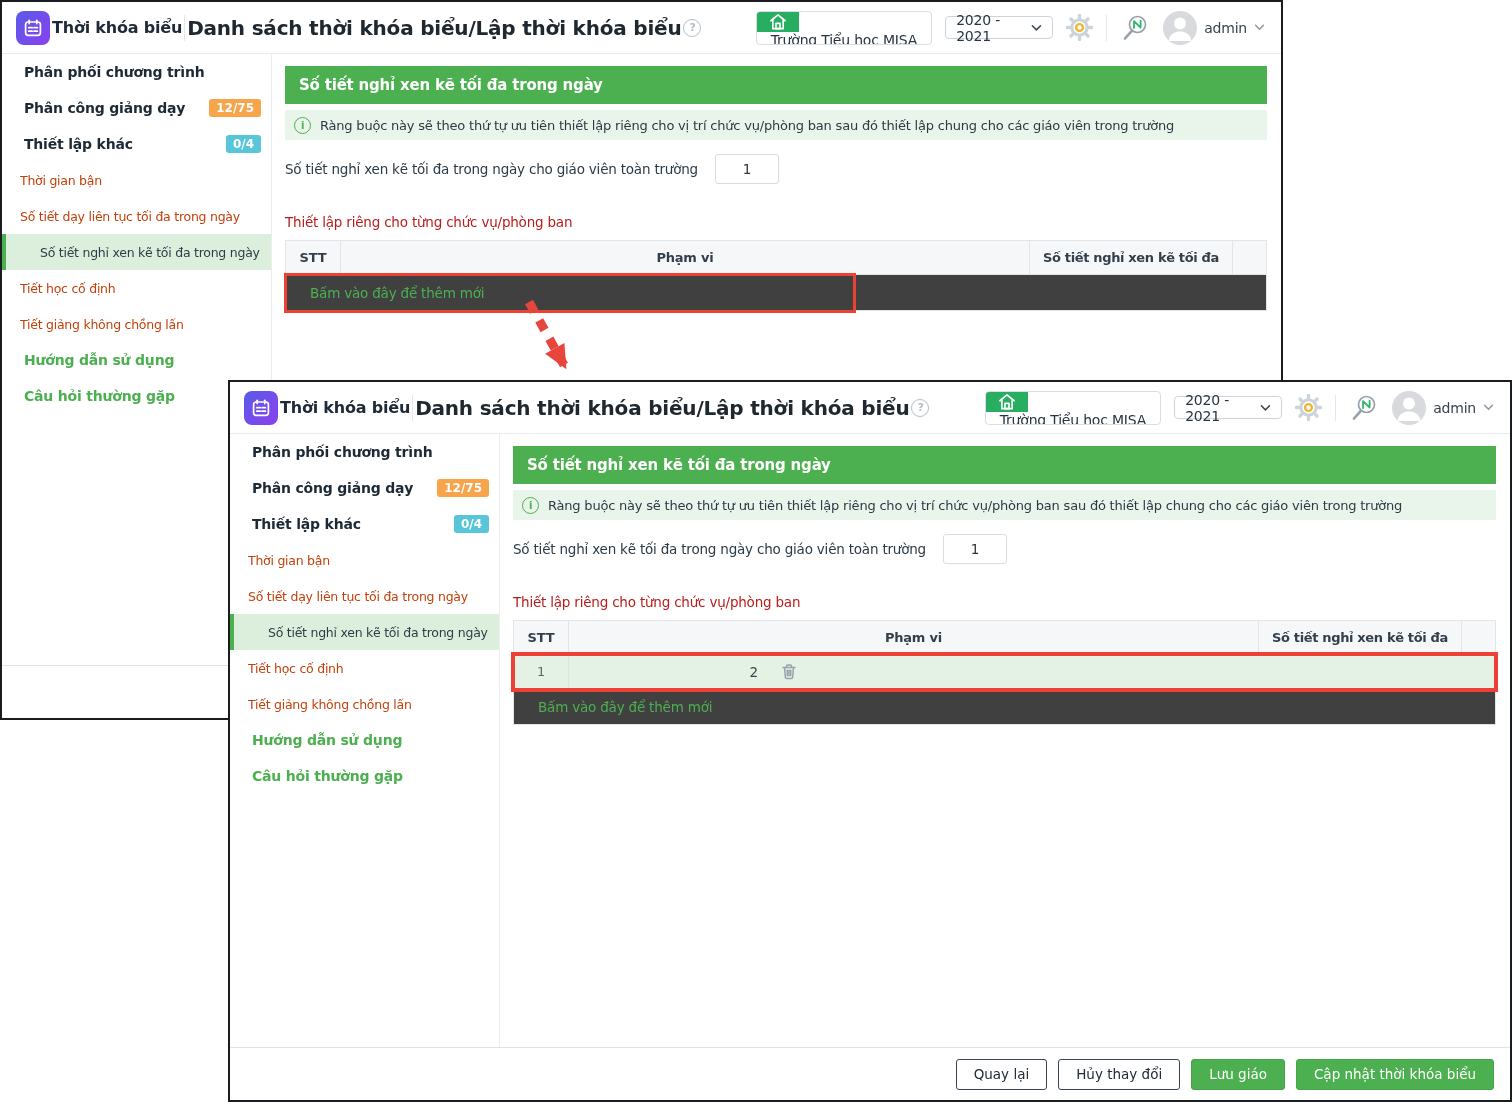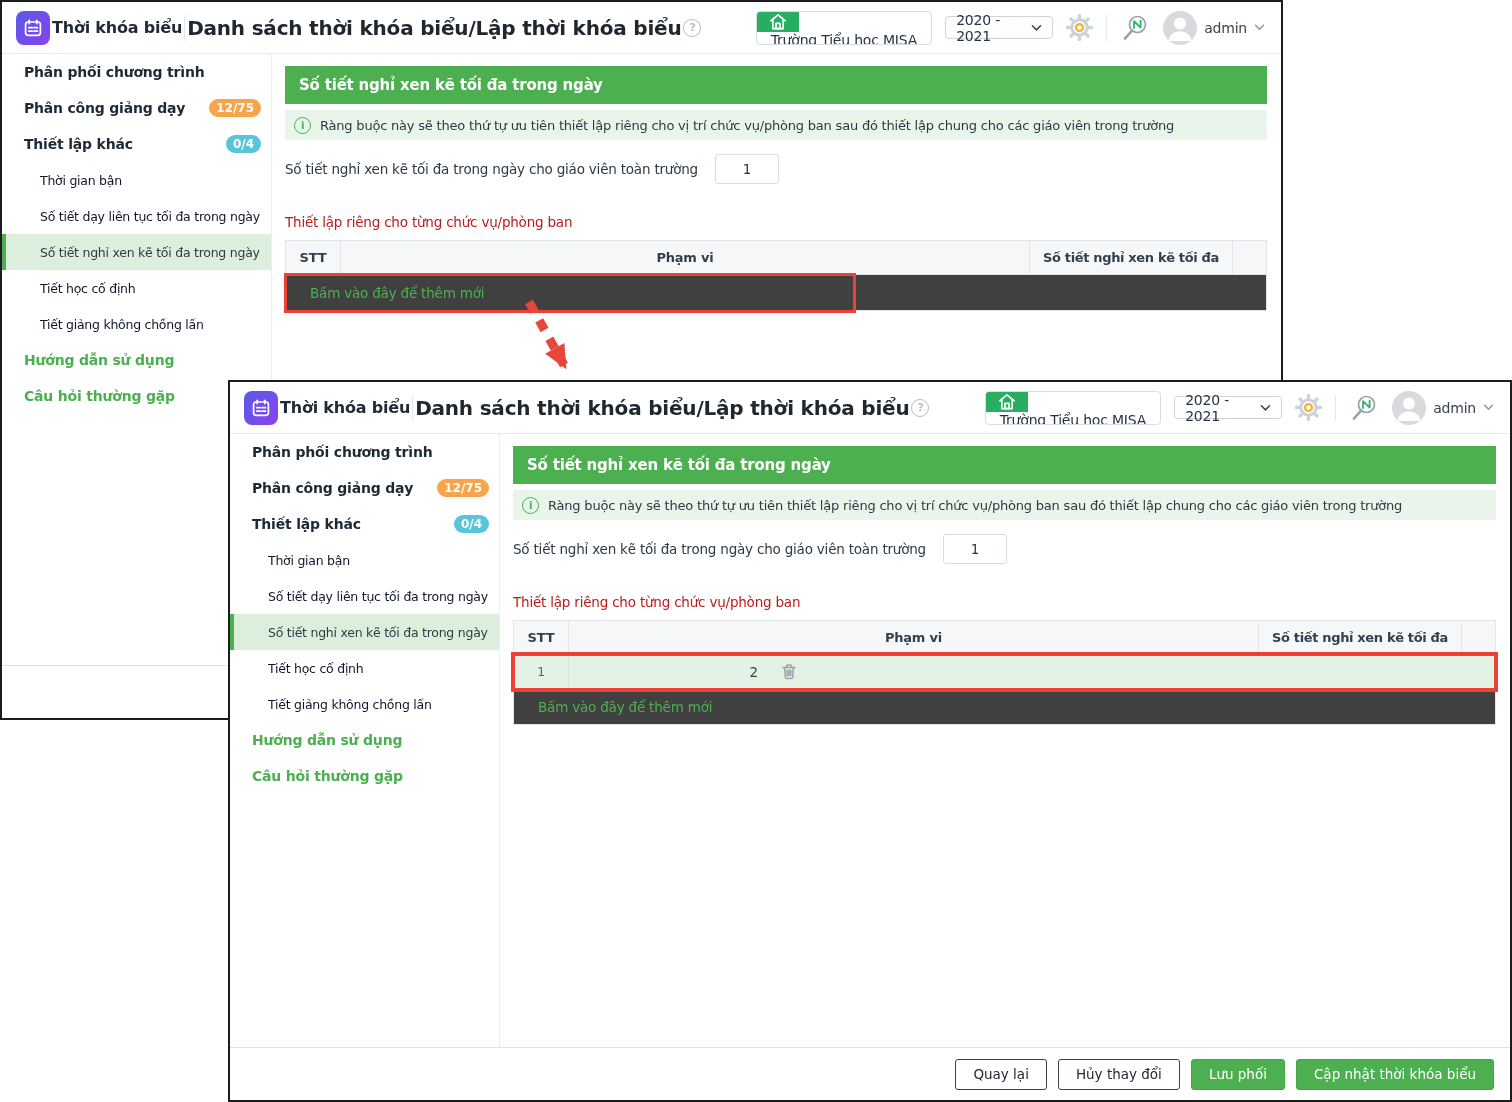--- a/index.html
+++ b/index.html
@@ -34,24 +34,24 @@
   .icon-btn{ display:flex; align-items:center; justify-content:center; cursor:pointer; }
   .user-chip{ display:flex; align-items:center; gap:7px; cursor:pointer; }
   .user-name{ font-size:14px; color:#39434f; }
 
   
   .win-body{ flex:1; min-height:0; display:flex; border-bottom:1px solid #dfe3e7; background:#fff; }
   .sidebar{ flex:0 0 270px; width:270px; border-right:1px solid #ebedef; background:#fff; }
   .side-item{ height:36px; display:flex; align-items:center; justify-content:space-between; padding:0 10px 0 22px; cursor:pointer; white-space:nowrap; }
   .side-item .lbl{ overflow:hidden; }
   .side-item.top{ font-size:14px; font-weight:700; color:#1d2a36; }
-  .side-item.sub{ font-size:12.5px; color:#0f172a; padding-left:38px; letter-spacing:-0.25px; }
+  .side-item.sub{ font-size:12.5px; color:#c2410c; padding-left:18px; letter-spacing:-0.25px; }
   .side-item.sub.selected{ background:#dcefdd; border-left:4px solid #4caf50; padding-left:34px; color:#303c47; }
   .side-item.link{ font-size:14px; font-weight:700; color:#4caf50; }
-  .badge{ font-size:12px; font-weight:700; color:#fff; border-radius:9px; padding:2px 7px; letter-spacing:0; }
+  .badge{ font-size:12px; font-weight:700; color:#fff; border-radius:3px; padding:2px 7px; letter-spacing:0; }
   .badge.orange{ background:#f7a44a; }
   .badge.cyan{ background:#59c5d9; }
 
   .content{ flex:1; padding:12px 14px 0 13px; position:relative; background:#fff; min-width:0; }
   .panel-title{ height:38px; background:#4caf50; color:#fff; font-size:15px; font-weight:600; display:flex; align-items:center; padding-left:14px; }
   .info-bar{ margin-top:6px; height:30px; background:#e9f5ea; display:flex; align-items:center; gap:9px; padding-left:9px; font-size:13px; color:#2c3a46; white-space:nowrap; overflow:hidden; }
   .info-icon{ flex:0 0 17px; width:17px; height:17px; border:1.5px solid #4caf50; border-radius:50%; color:#4caf50; font-size:10px; font-weight:700; display:flex; align-items:center; justify-content:center; font-style:normal; }
   .global-row{ margin-top:14px; display:flex; align-items:center; font-size:13.5px; color:#2c3a46; }
   .global-input{ width:64px; height:30px; border:1px solid #d8dde3; border-radius:3px; margin-left:17px; text-align:center; font-size:13.5px; color:#333; font-family:inherit; outline:none; }
   .custom-label{ margin-top:30px; font-size:13.5px; color:#b91c1c; }
@@ -376,21 +376,21 @@
           <span>Bấm vào đây để thêm mới</span>
 
         </div>
       </div>
     </div>
   </div>
 
   <div class="win-footer">
     <button class="btn outline">Quay lại</button>
     <button class="btn outline">Hủy thay đổi</button>
-    <button class="btn primary">Lưu phối</button>
+    <button class="btn primary">Lưu giáo</button>
     <button class="btn primary">Cập nhật thời khóa biểu</button>
   </div>
 </div>
 
 <svg class="flow-arrow" width="110" height="100" viewBox="0 0 110 100">
   <defs>
     <marker id="ah" markerWidth="28" markerHeight="28" refX="21" refY="14" orient="auto" markerUnits="userSpaceOnUse">
       <path d="M2,3 L26,14 L2,25 Z" fill="#e8453c"></path>
     </marker>
   </defs>

